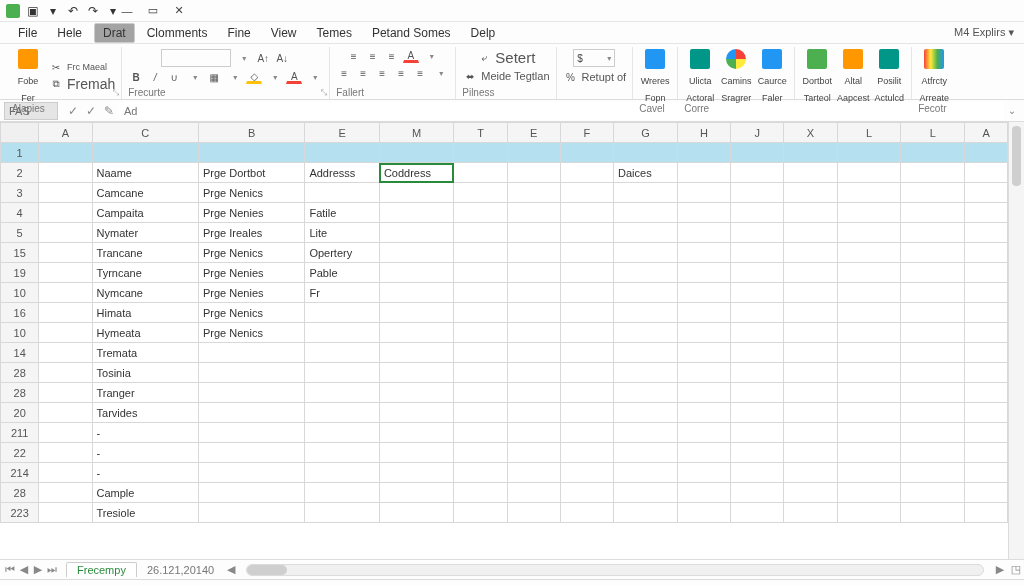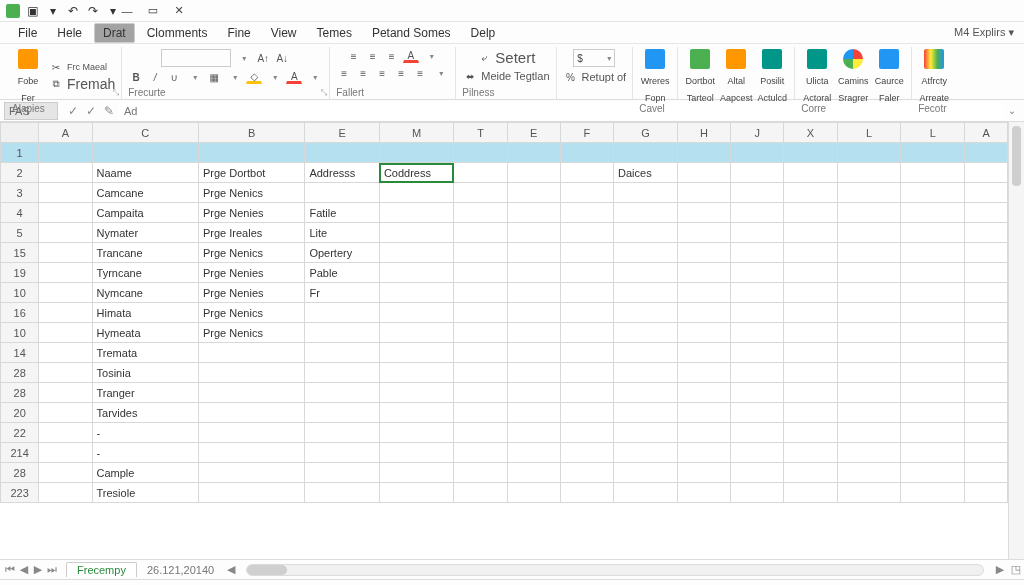--- a/index.html
+++ b/index.html
@@ -281,57 +281,57 @@
         <div class="lb">Wreres</div>
         <div class="lb">Fopn</div>
       </div>
     </div>
     <div class="rg-label">Cavel</div>
   </div>
 
   <div class="ribbon-group">
     <div class="rg-body">
       <div class="r-btn-big">
+          <div class="ic sq c-teal"></div>
+          <div class="lb">Ulicta</div>
+          <div class="lb">Actoral</div>
+        </div>
+      <div class="r-btn-big">
+          <div class="ic sq c-multi"></div>
+          <div class="lb">Camins</div>
+          <div class="lb">Sragrer</div>
+        </div>
+      <div class="r-btn-big">
+          <div class="ic sq c-blue"></div>
+          <div class="lb">Caurce</div>
+          <div class="lb">Faler</div>
+        </div>
+    </div>
+    <div class="rg-label">Corre</div>
+  </div>
+
+  <div class="ribbon-group">
+    <div class="rg-body">
+      <div class="r-btn-big">
           <div class="ic sq c-green"></div>
           <div class="lb">Dortbot</div>
           <div class="lb">Tarteol</div>
         </div>
       <div class="r-btn-big">
           <div class="ic sq c-orange"></div>
           <div class="lb">Altal</div>
           <div class="lb">Aapcest</div>
         </div>
       <div class="r-btn-big">
           <div class="ic sq c-teal"></div>
           <div class="lb">Posilit</div>
           <div class="lb">Actulcd</div>
         </div>
     </div>
     <div class="rg-label"></div>
-  </div>
-
-  <div class="ribbon-group">
-    <div class="rg-body">
-      <div class="r-btn-big">
-          <div class="ic sq c-teal"></div>
-          <div class="lb">Ulicta</div>
-          <div class="lb">Actoral</div>
-        </div>
-      <div class="r-btn-big">
-          <div class="ic sq c-multi"></div>
-          <div class="lb">Camins</div>
-          <div class="lb">Sragrer</div>
-        </div>
-      <div class="r-btn-big">
-          <div class="ic sq c-blue"></div>
-          <div class="lb">Caurce</div>
-          <div class="lb">Faler</div>
-        </div>
-    </div>
-    <div class="rg-label">Corre</div>
   </div>
 
   <div class="ribbon-group">
     <div class="rg-body">
       <div class="r-btn-big">
           <div class="ic sq c-red" style="background:linear-gradient(90deg,#f44336,#ffeb3b,#4caf50,#2196f3)"></div>
           <div class="lb">Atfrcty</div>
           <div class="lb">Arreate</div>
         </div>
     </div>
@@ -636,20 +636,38 @@
             <td></td>
             <td></td>
             <td></td>
             <td></td>
             <td></td>
             <td></td>
             <td></td>
             <td></td>
           </tr>
           <tr>
+            <td class="row-hdr">211</td>
+            <td></td>
+            <td>-</td>
+            <td></td>
+            <td></td>
+            <td></td>
+            <td></td>
+            <td></td>
+            <td></td>
+            <td></td>
+            <td></td>
+            <td></td>
+            <td></td>
+            <td></td>
+            <td></td>
+            <td></td>
+          </tr>
+          <tr>
             <td class="row-hdr">22</td>
             <td></td>
             <td>-</td>
             <td></td>
             <td></td>
             <td></td>
             <td></td>
             <td></td>
             <td></td>
             <td></td>

